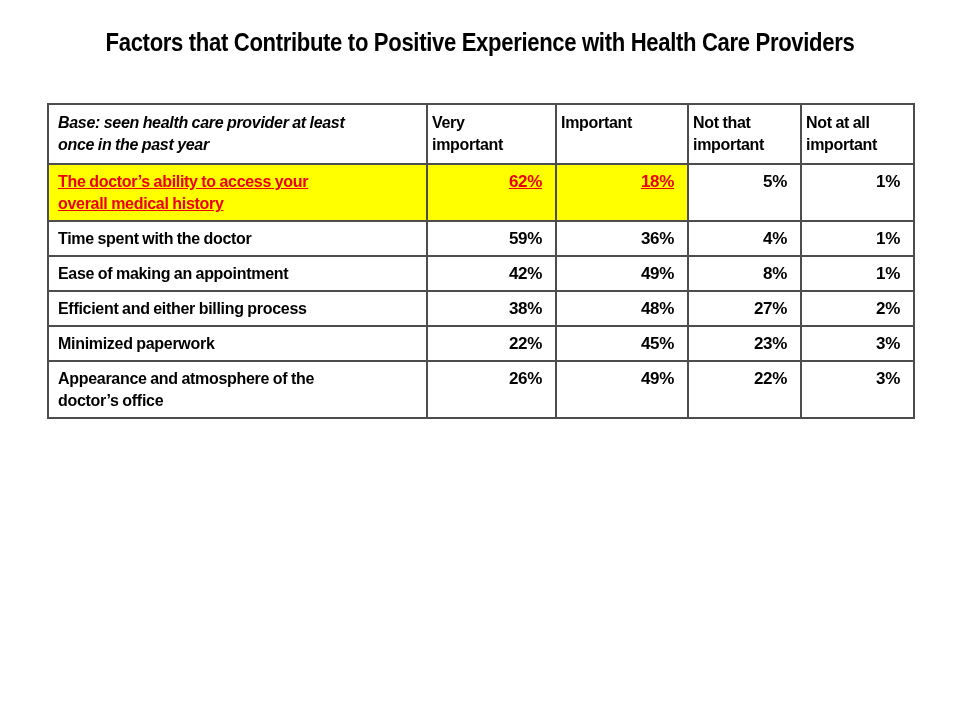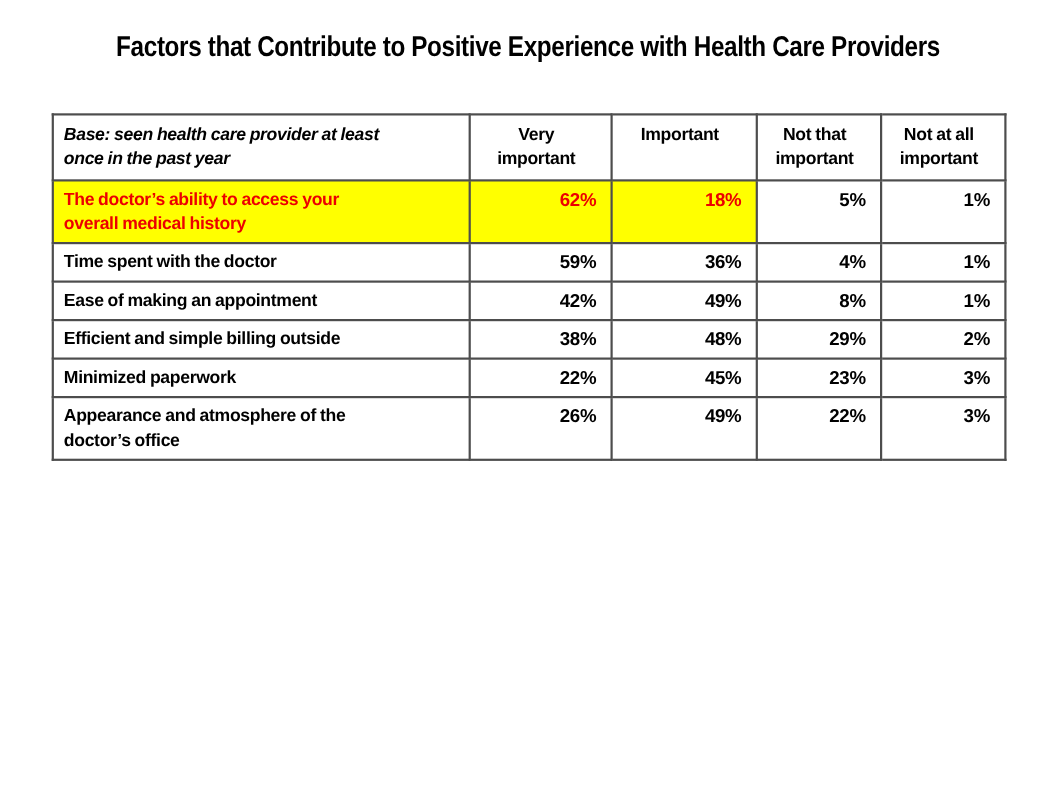--- a/index.html
+++ b/index.html
@@ -49,37 +49,38 @@
     white-space: pre-line;
     line-height: 22px;
   }
   th.base {
     text-align: left;
     font-style: italic;
     font-size: 16px;
     padding: 7px 8px 7px 9px;
   }
   th.colhead {
-    text-align: center;
+    text-align: left;
     font-size: 16px;
     padding: 7px 12px 7px 4px;
   }
   td.label {
     text-align: left;
     font-size: 16px;
     padding: 6px 8px 5px 9px;
   }
   td.val {
     text-align: right;
     font-size: 17px;
     padding: 6px 13px 5px 4px;
   }
   tr.hl td:nth-child(-n+3) {
     background: var(--highlight, #FFFF00);
     color: var(--highlight_text, #EC0000);
+    text-decoration: underline;
   }
 
   .source {
     position: absolute;
     left: 48px;
     top: 657px;
     width: 868px;
     font-size: 15.5px;
     font-style: italic;
     color: var(--source_text, #3d3d3d);
@@ -135,24 +136,24 @@
             <td class="val">1%</td>
           </tr>
           <tr>
             <td class="label">Ease of making an appointment</td>
             <td class="val">42%</td>
             <td class="val">49%</td>
             <td class="val">8%</td>
             <td class="val">1%</td>
           </tr>
           <tr>
-            <td class="label">Efficient and simple billing outside</td>
+            <td class="label">Efficient and either billing process</td>
             <td class="val">38%</td>
             <td class="val">48%</td>
-            <td class="val">29%</td>
+            <td class="val">27%</td>
             <td class="val">2%</td>
           </tr>
           <tr>
             <td class="label">Minimized paperwork</td>
             <td class="val">22%</td>
             <td class="val">45%</td>
             <td class="val">23%</td>
             <td class="val">3%</td>
           </tr>
           <tr>

